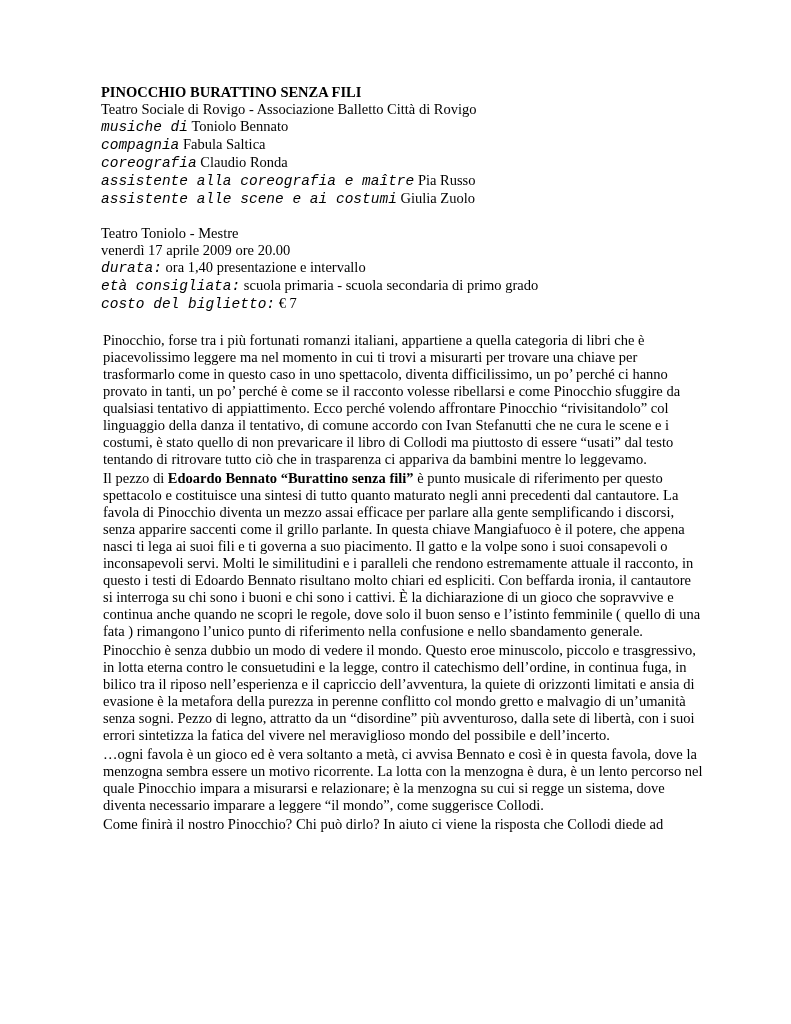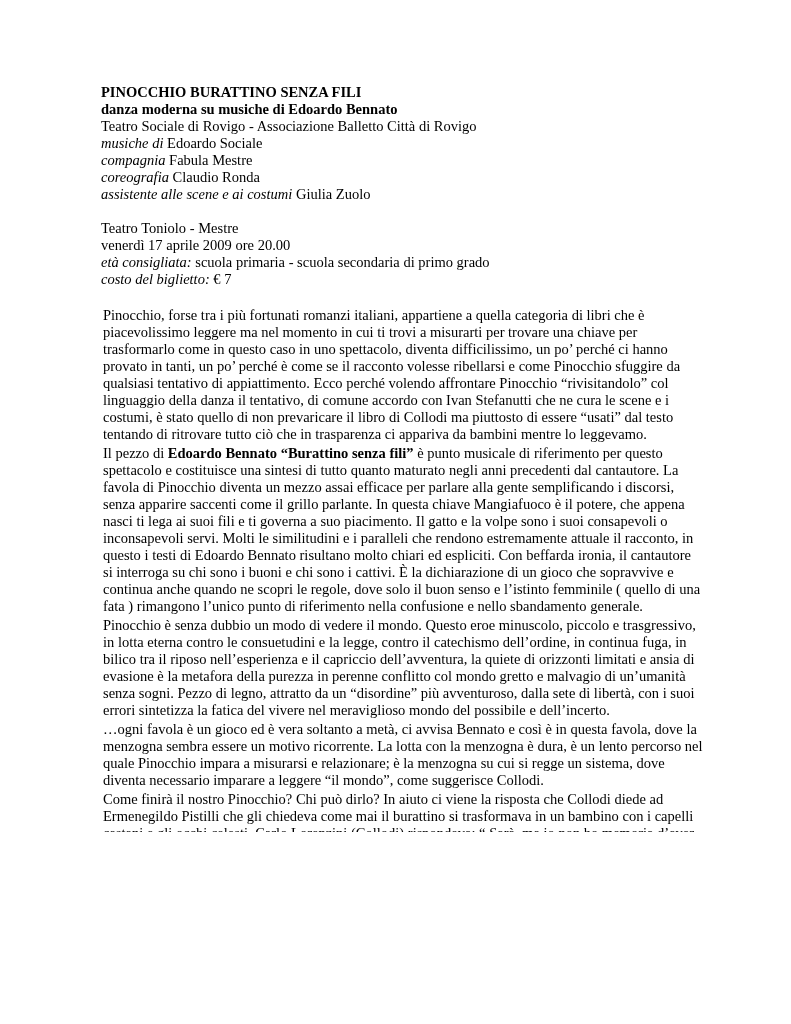--- a/index.html
+++ b/index.html
@@ -10,45 +10,46 @@
     background: #ffffff;
     padding: 84px 86px 0 101px;
     font-family: "Liberation Serif", "DejaVu Serif", serif;
     font-size: 14.5px;
     line-height: 17px;
     color: #000000;
     overflow: hidden;
   }
   .line { white-space: nowrap; }
   .bold { font-weight: bold; }
-  .italic { font-style: italic; }
+  .italic { font-style: italic; font-family: Liberation Mono, monospace; }
   .blank-line { height: 17px; }
   p.para { margin: 2px; text-align: left; }
 </style>
 </head>
 <body>
 
 <div class="page">
 
   <div>
     <div class="line bold">PINOCCHIO BURATTINO SENZA FILI</div>
-    <div class="line bold">danza moderna su musiche di Edoardo Bennato</div>
     <div class="line">Teatro Sociale di Rovigo - Associazione Balletto Città di Rovigo</div>
 
-    <div class="line"><span class="italic">musiche di</span><span> </span><span>Edoardo Sociale</span></div>
-    <div class="line"><span class="italic">compagnia</span><span> </span><span>Fabula Mestre</span></div>
+    <div class="line"><span class="italic">musiche di</span><span> </span><span>Toniolo Bennato</span></div>
+    <div class="line"><span class="italic">compagnia</span><span> </span><span>Fabula Saltica</span></div>
     <div class="line"><span class="italic">coreografia</span><span> </span><span>Claudio Ronda</span></div>
+    <div class="line"><span class="italic">assistente alla coreografia e maître</span><span> </span><span>Pia Russo</span></div>
     <div class="line"><span class="italic">assistente alle scene e ai costumi</span><span> </span><span>Giulia Zuolo</span></div>
   </div>
 
   <div class="blank-line"></div>
 
   <div>
     <div class="line">Teatro Toniolo - Mestre</div>
     <div class="line">venerdì 17 aprile 2009 ore 20.00</div>
+    <div class="line"><span class="italic">durata:</span><span> </span><span>ora 1,40 presentazione e intervallo</span></div>
     <div class="line"><span class="italic">età consigliata:</span><span> </span><span>scuola primaria - scuola secondaria di primo grado</span></div>
     <div class="line"><span class="italic">costo del biglietto:</span><span> </span><span>€ 7</span></div>
   </div>
 
   <div class="blank-line"></div>
 
   <div>
     <p class="para"><span>Pinocchio, forse tra i più fortunati romanzi italiani, appartiene a quella categoria di libri che è piacevolissimo leggere ma nel momento in cui ti trovi a misurarti per trovare una chiave per trasformarlo come in questo caso in uno spettacolo, diventa difficilissimo, un po’ perché ci hanno provato in tanti, un po’ perché è come se il racconto volesse ribellarsi e come Pinocchio sfuggire da qualsiasi tentativo di appiattimento. Ecco perché volendo affrontare Pinocchio “rivisitandolo” col linguaggio della danza il tentativo, di comune accordo con Ivan Stefanutti che ne cura le scene e i costumi, è stato quello di non prevaricare il libro di Collodi ma piuttosto di essere “usati” dal testo tentando di ritrovare tutto ciò che in trasparenza ci appariva da bambini mentre lo leggevamo.</span></p>
     <p class="para"><span>Il pezzo di </span><span class="bold">Edoardo Bennato “Burattino senza fili”</span><span> è punto musicale di riferimento per questo spettacolo e costituisce una sintesi di tutto quanto maturato negli anni precedenti dal cantautore. La favola di Pinocchio diventa un mezzo assai efficace per parlare alla gente semplificando i discorsi, senza apparire saccenti come il grillo parlante. In questa chiave Mangiafuoco è il potere, che appena nasci ti lega ai suoi fili e ti governa a suo piacimento. Il gatto e la volpe sono i suoi consapevoli o inconsapevoli servi. Molti le similitudini e i paralleli che rendono estremamente attuale il racconto, in questo i testi di Edoardo Bennato risultano molto chiari ed espliciti. Con beffarda ironia, il cantautore si interroga su chi sono i buoni e chi sono i cattivi. È la dichiarazione di un gioco che sopravvive e continua anche quando ne scopri le regole, dove solo il buon senso e l’istinto femminile ( quello di una fata ) rimangono l’unico punto di riferimento nella confusione e nello sbandamento generale.</span></p>
     <p class="para"><span>Pinocchio è senza dubbio un modo di vedere il mondo. Questo eroe minuscolo, piccolo e trasgressivo, in lotta eterna contro le consuetudini e la legge, contro il catechismo dell’ordine, in continua fuga, in bilico tra il riposo nell’esperienza e il capriccio dell’avventura, la quiete di orizzonti limitati e ansia di evasione è la metafora della purezza in perenne conflitto col mondo gretto e malvagio di un’umanità senza sogni. Pezzo di legno, attratto da un “disordine” più avventuroso, dalla sete di libertà, con i suoi errori sintetizza la fatica del vivere nel meraviglioso mondo del possibile e dell’incerto.</span></p>

